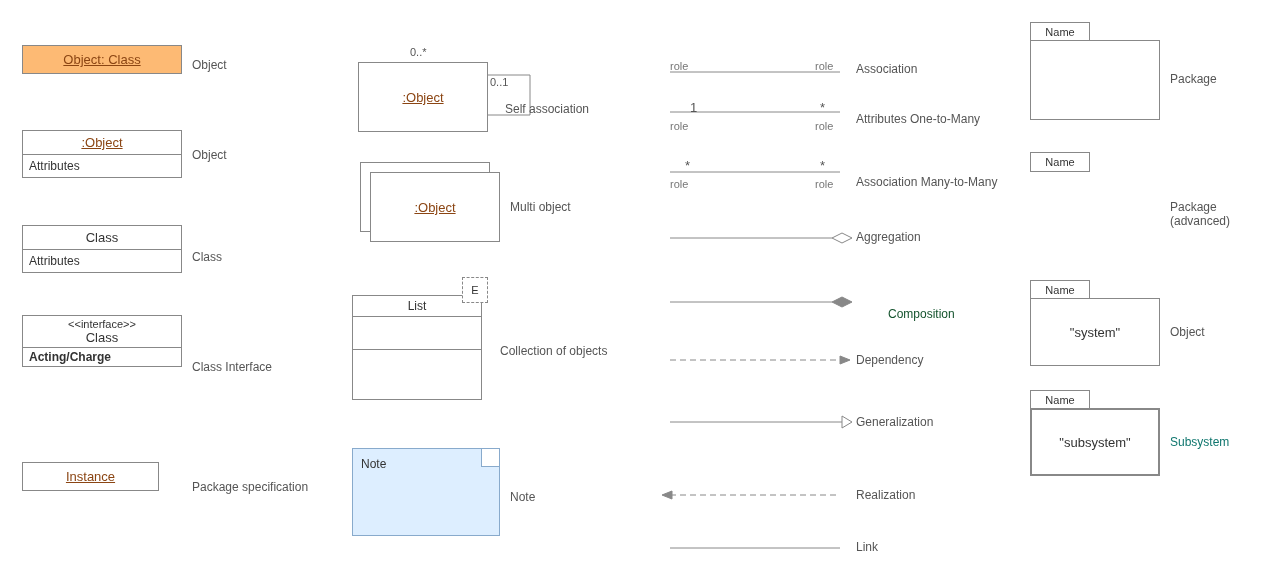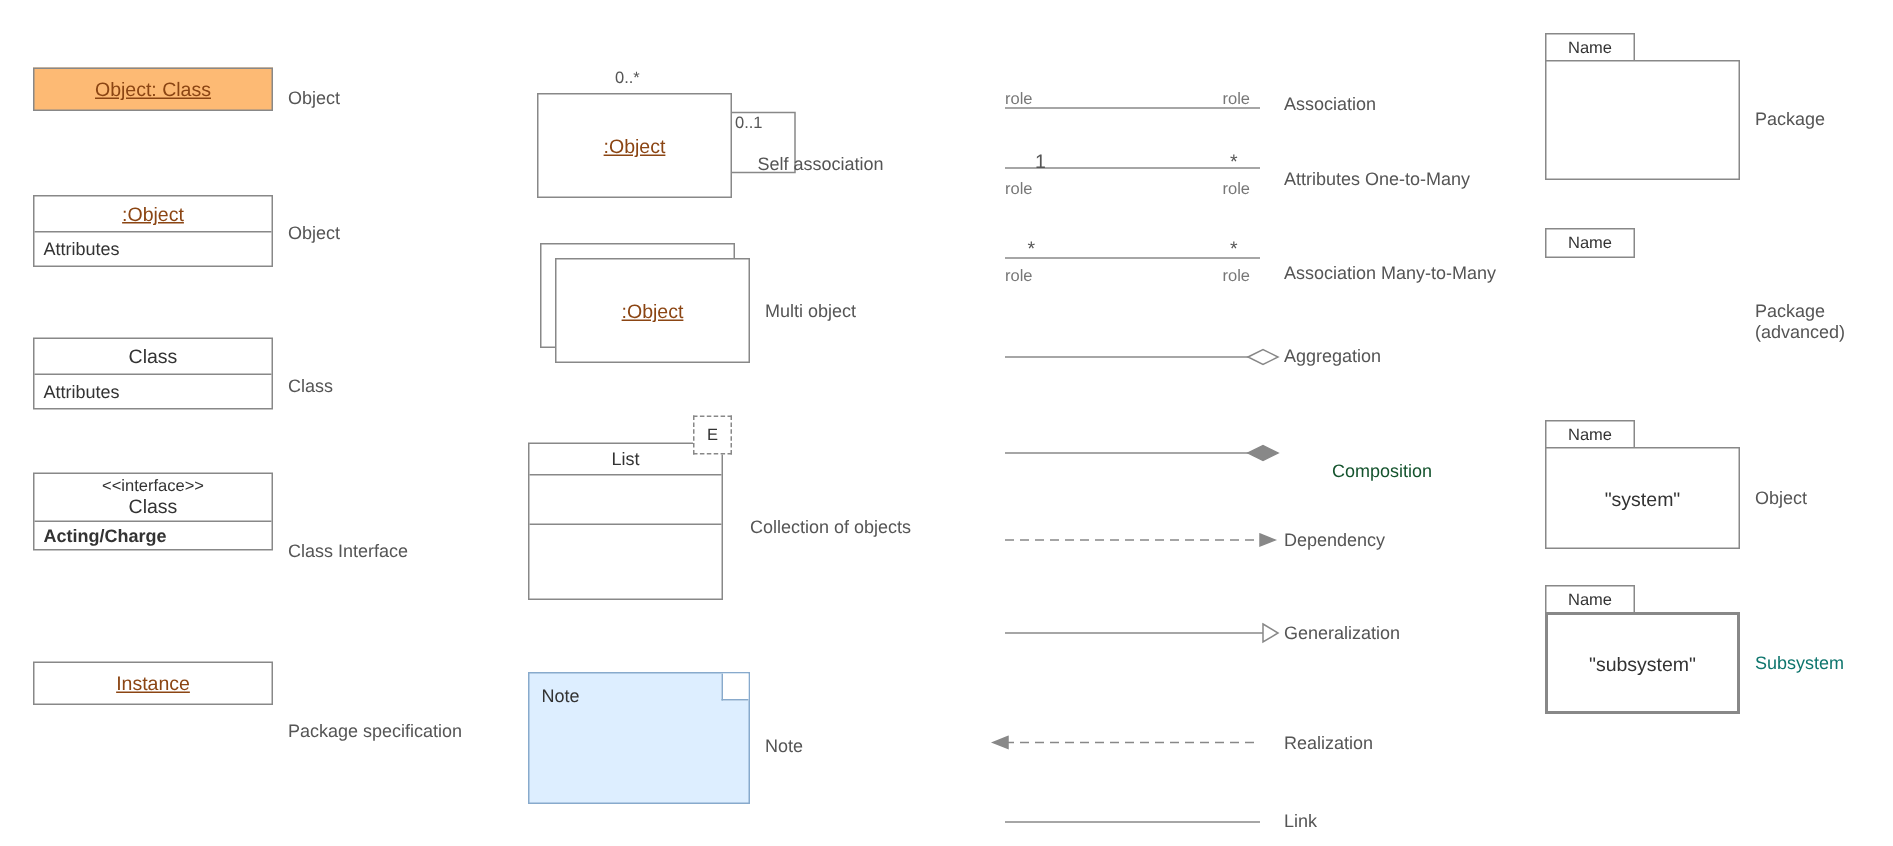--- a/index.html
+++ b/index.html
@@ -121,21 +121,21 @@
     <div style="text-align:center; padding:2px 4px; border-bottom:1px solid #888;">
       <div style="font-size:11px;"><span>&lt;&lt;interface&gt;&gt;</span></div>
       <div style="font-size:13px;"><span>Class</span></div>
     </div>
     <div style="padding:2px 6px; font-size:12px;font-weight:bold;">
       <span>Acting/Charge</span>
     </div>
   </div>
   <span class="shape-label" style="position:absolute; left:192px; top:360px;">Class Interface</span>
 
-  <div style="position:absolute; left:22px; top:441px; width:160px; text-align:center; padding:6px 4px; border:1px solid #888;">
+  <div style="position:absolute; left:22px; top:462px; width:137px; text-align:center; padding:6px 4px; border:1px solid #888;">
     <span style="text-decoration:underline; color:#8B4513; font-size:13px;">Instance</span>
   </div>
   <span class="shape-label" style="position:absolute; left:192px; top:480px;">Package specification</span>
 
   <div style="position:absolute; left:358px; top:62px; width:130px; height:70px; border:1px solid #888; background:#fff; text-align:center; line-height:70px;">
     <span style="text-decoration:underline; color:#8B4513; font-size:13px;">:Object</span>
   </div>
 
   <span style="position:absolute; left:410px; top:46px; font-size:11px; color:#555;">0..*</span>
   <span style="position:absolute; left:490px; top:76px; font-size:11px; color:#555;">0..1</span>

